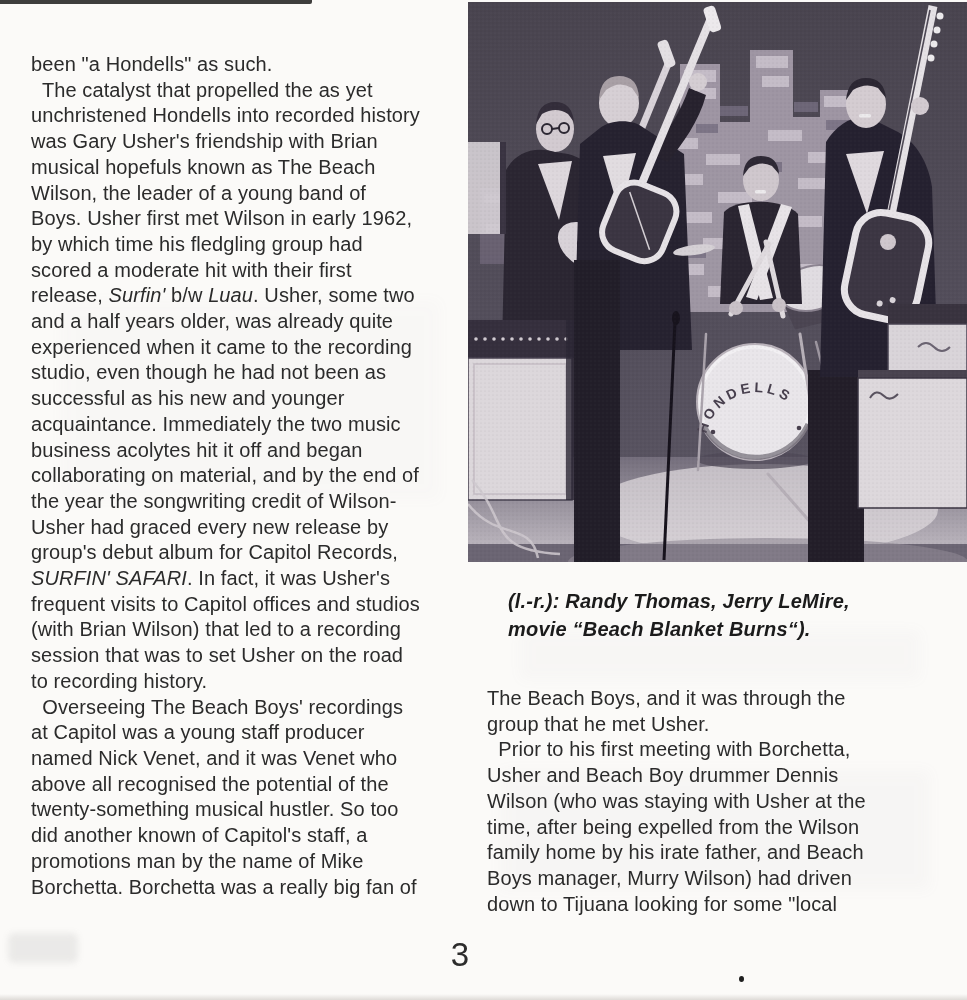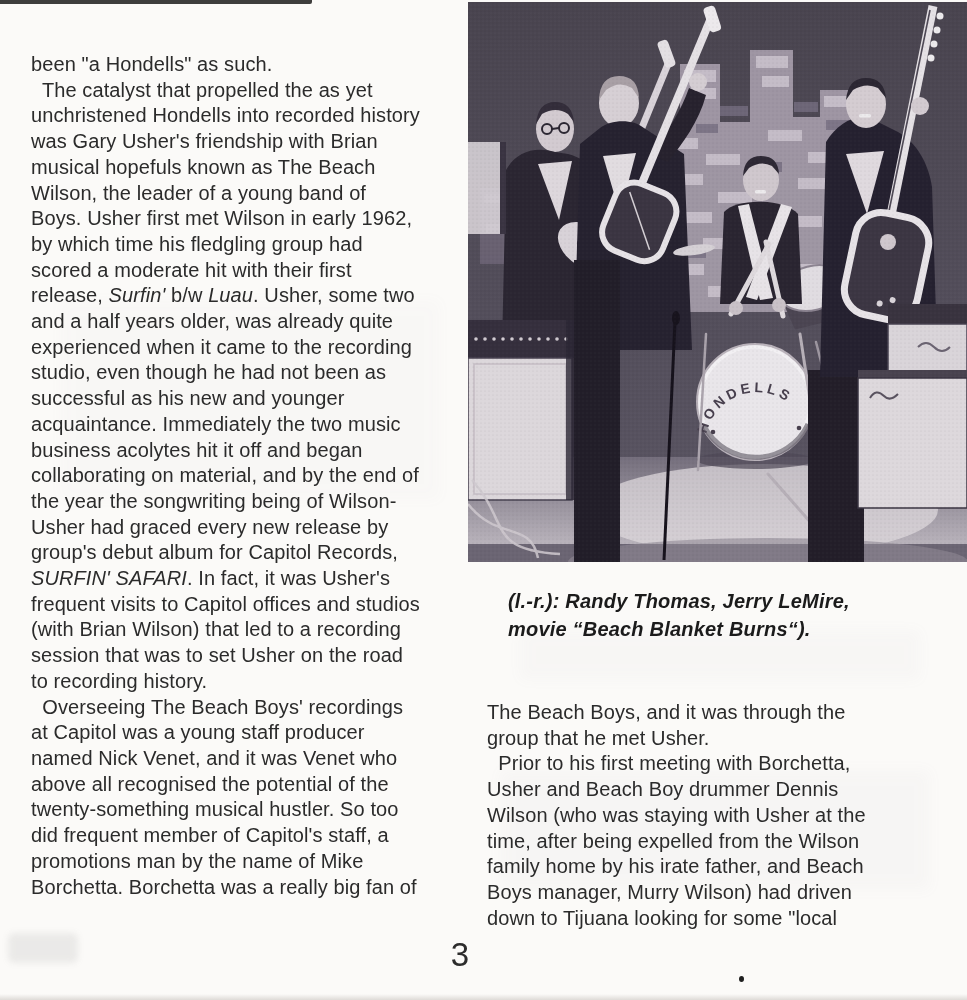--- a/index.html
+++ b/index.html
@@ -12,21 +12,21 @@
   
   .scan-bar-top{position:absolute;left:0;top:0;width:312px;height:4px;background:#1c1c1c;border-radius:0 0 2px 0;opacity:.85;}
   .scan-smudge{position:absolute;left:8px;top:933px;width:70px;height:30px;background:#8a8a8a;opacity:.14;filter:blur(3px);border-radius:6px;}
   .scan-dot{position:absolute;left:739px;top:976px;width:5px;height:6px;background:#1f1f1f;border-radius:50%;}
   .scan-bottom-edge{position:absolute;left:0;top:994px;width:967px;height:6px;background:linear-gradient(#fbfaf8,#dedbd7);}
   .bleed{position:absolute;background:#9a94a0;filter:blur(7px);}
   
   .col{position:absolute;font-size:20px;line-height:25.7px;letter-spacing:.1px;}
   .col .line{white-space:pre;}
   #left-col{left:31px;top:52px;width:452px;}
-  #right-col{left:487px;top:700px;width:472px;}
+  #right-col{left:487px;top:686px;width:472px;}
   #caption{left:487px;top:588px;width:470px;font-weight:bold;font-style:italic;line-height:27.5px;color:#1b1b1b;letter-spacing:.2px;margin-left:21px;}
   #caption .line{white-space:pre;}
   #photo-frame{position:absolute;left:468px;top:2px;width:499px;height:560px;}
   #pageno{position:absolute;left:430px;top:936px;width:60px;text-align:center;font-size:33px;color:#2c2c2c;}
 </style>
 </head>
 <body>
 
 <div class="scan-bar-top"></div>
 <div class="scan-smudge"></div>
@@ -48,34 +48,34 @@
     <div class="line">by which time his fledgling group had</div>
     <div class="line">scored a moderate hit with their first</div>
     <div class="line">release, <i>Surfin'</i> b/w <i>Luau</i>. Usher, some two</div>
     <div class="line">and a half years older, was already quite</div>
     <div class="line">experienced when it came to the recording</div>
     <div class="line">studio, even though he had not been as</div>
     <div class="line">successful as his new and younger</div>
     <div class="line">acquaintance. Immediately the two music</div>
     <div class="line">business acolytes hit it off and began</div>
     <div class="line">collaborating on material, and by the end of</div>
-    <div class="line">the year the songwriting being of Wilson-</div>
+    <div class="line">the year the songwriting credit of Wilson-</div>
     <div class="line">Usher had graced every new release by</div>
     <div class="line">group's debut album for Capitol Records,</div>
     <div class="line"><i>SURFIN' SAFARI</i>. In fact, it was Usher's</div>
     <div class="line">frequent visits to Capitol offices and studios</div>
     <div class="line">(with Brian Wilson) that led to a recording</div>
     <div class="line">session that was to set Usher on the road</div>
     <div class="line">to recording history.</div>
     <div class="line">  Overseeing The Beach Boys' recordings</div>
     <div class="line">at Capitol was a young staff producer</div>
     <div class="line">named Nick Venet, and it was Venet who</div>
     <div class="line">above all recognised the potential of the</div>
     <div class="line">twenty-something musical hustler. So too</div>
-    <div class="line">did frequent member of Capitol's staff, a</div>
+    <div class="line">did another known of Capitol's staff, a</div>
     <div class="line">promotions man by the name of Mike</div>
     <div class="line">Borchetta. Borchetta was a really big fan of</div>
   </div>
 
 <div id="photo-frame">
 <svg width="499" height="560" viewBox="0 0 499 560" xmlns="http://www.w3.org/2000/svg">
   <defs>
     <linearGradient id="bgGrad" x1="0" y1="0" x2="0" y2="1">
       <stop offset="0" stop-color="#49444f"></stop>
           <stop offset="0.6" stop-color="#544f5c"></stop>

